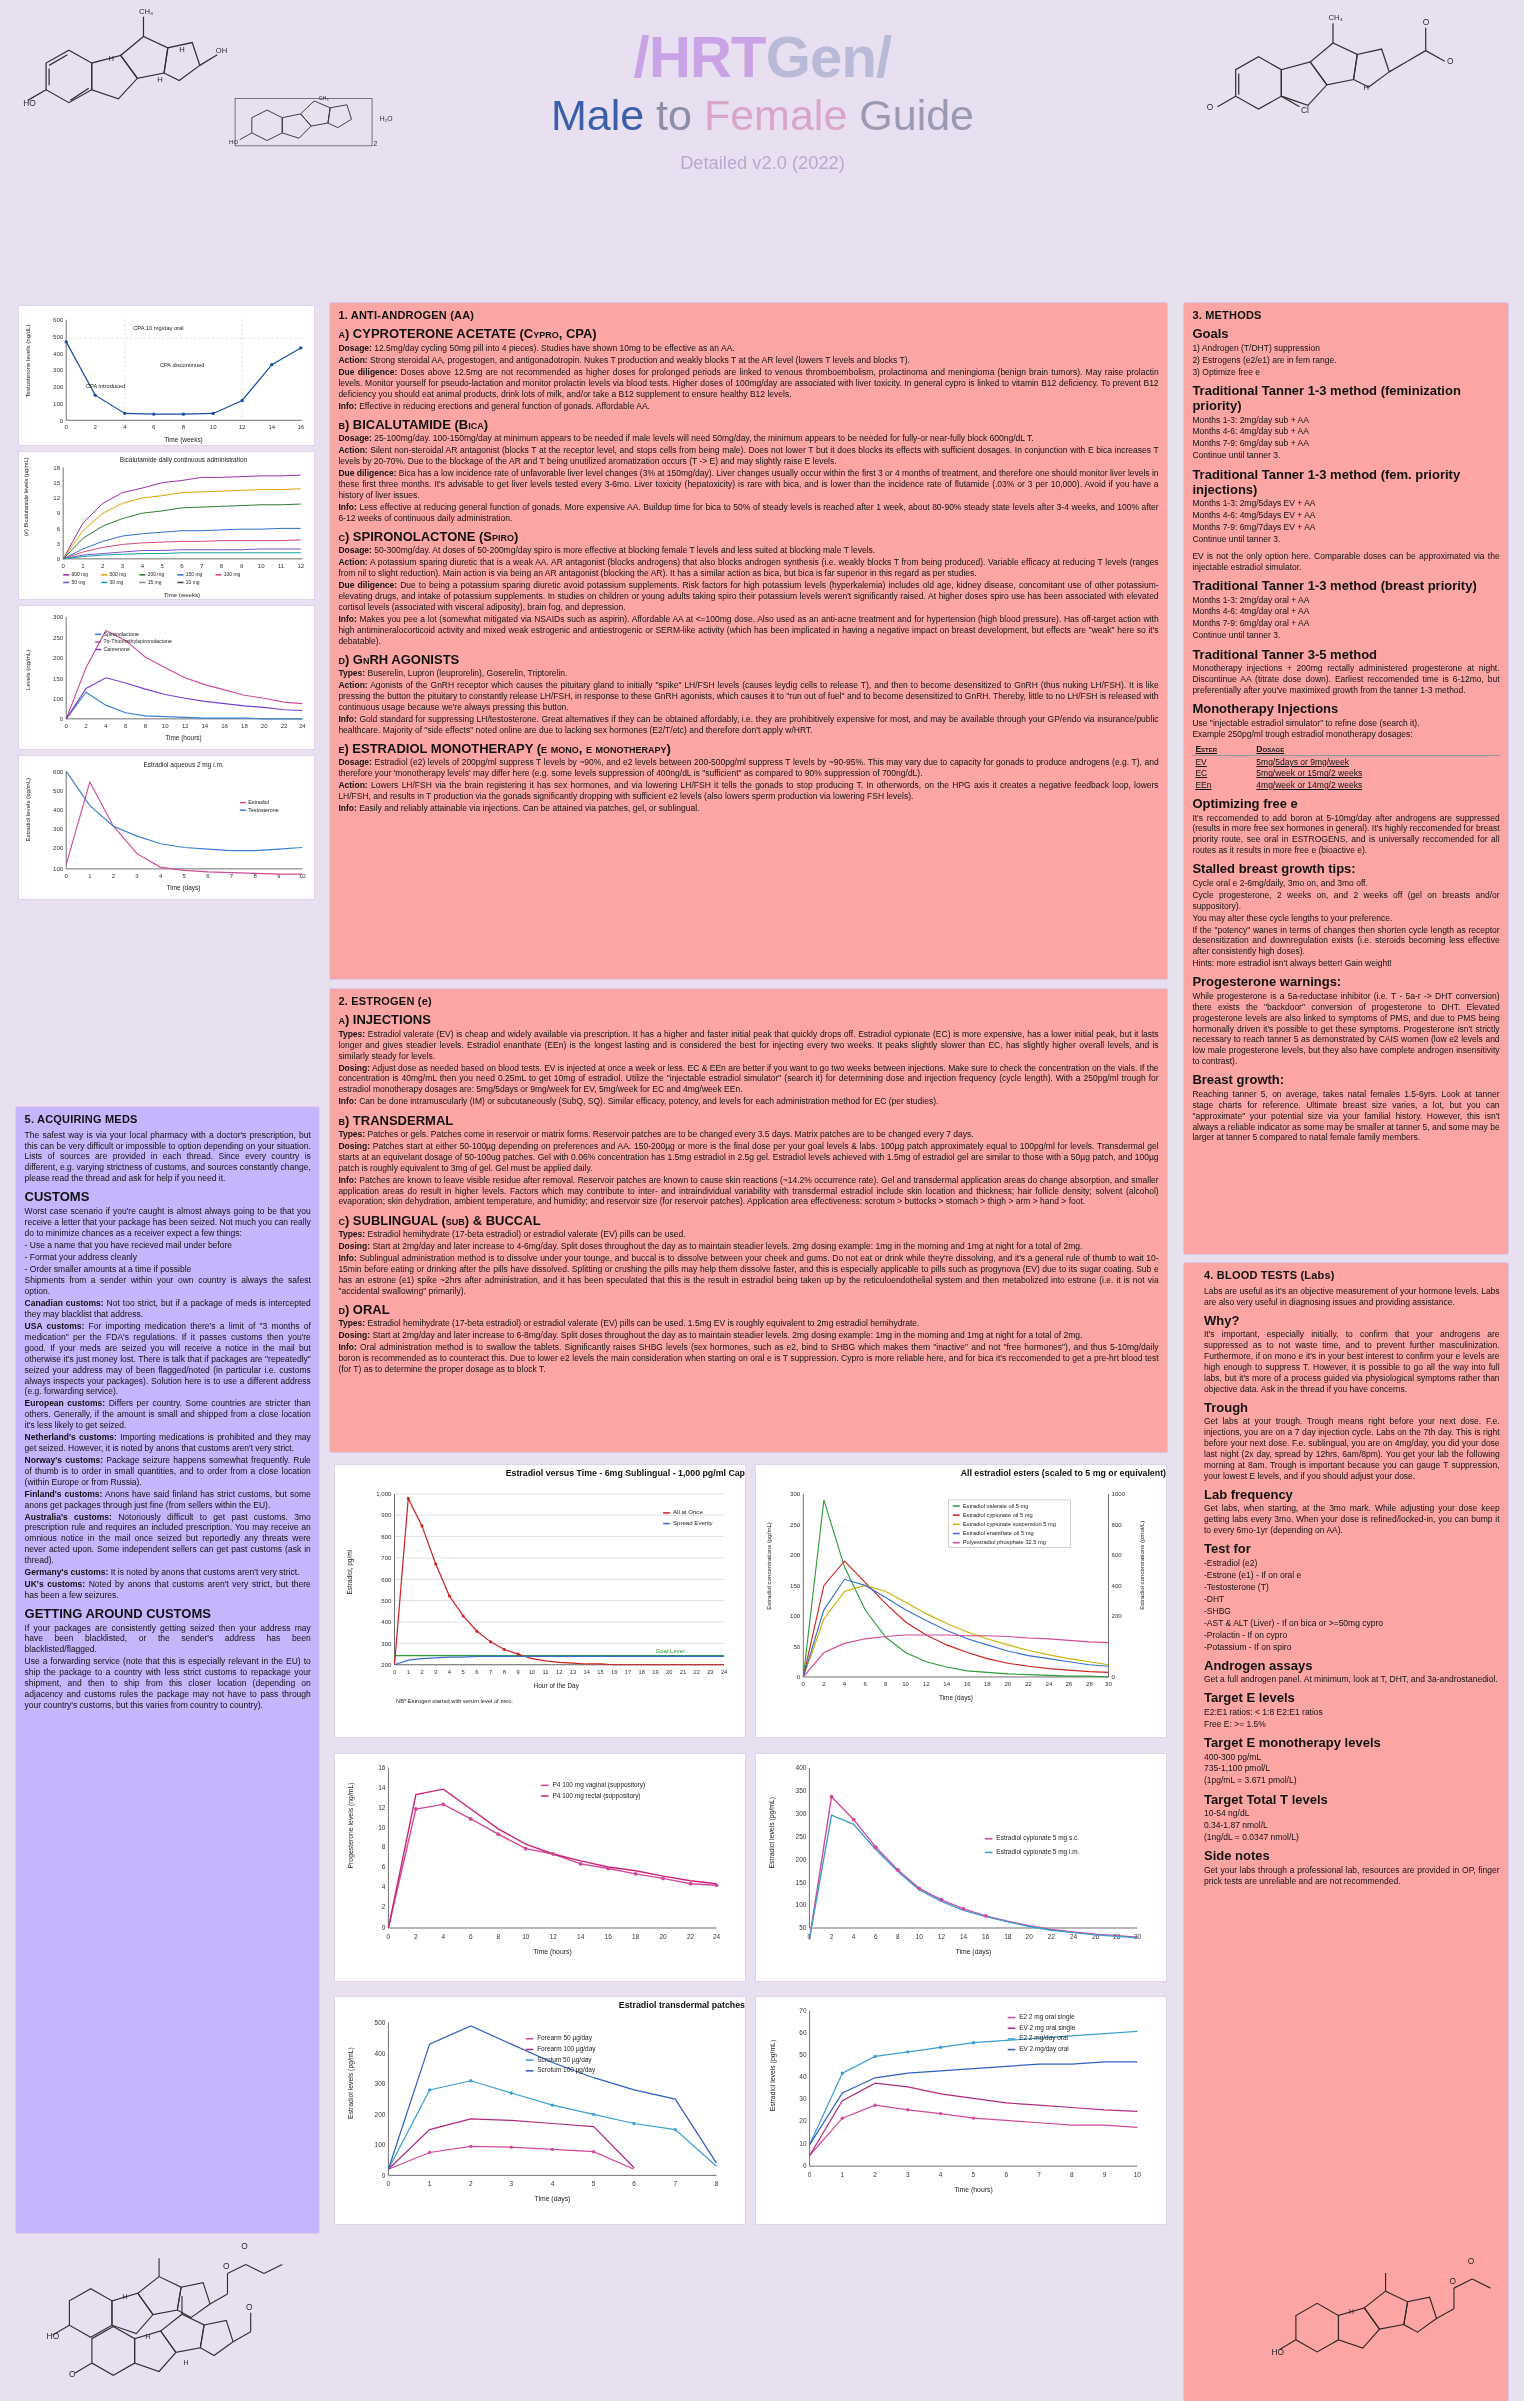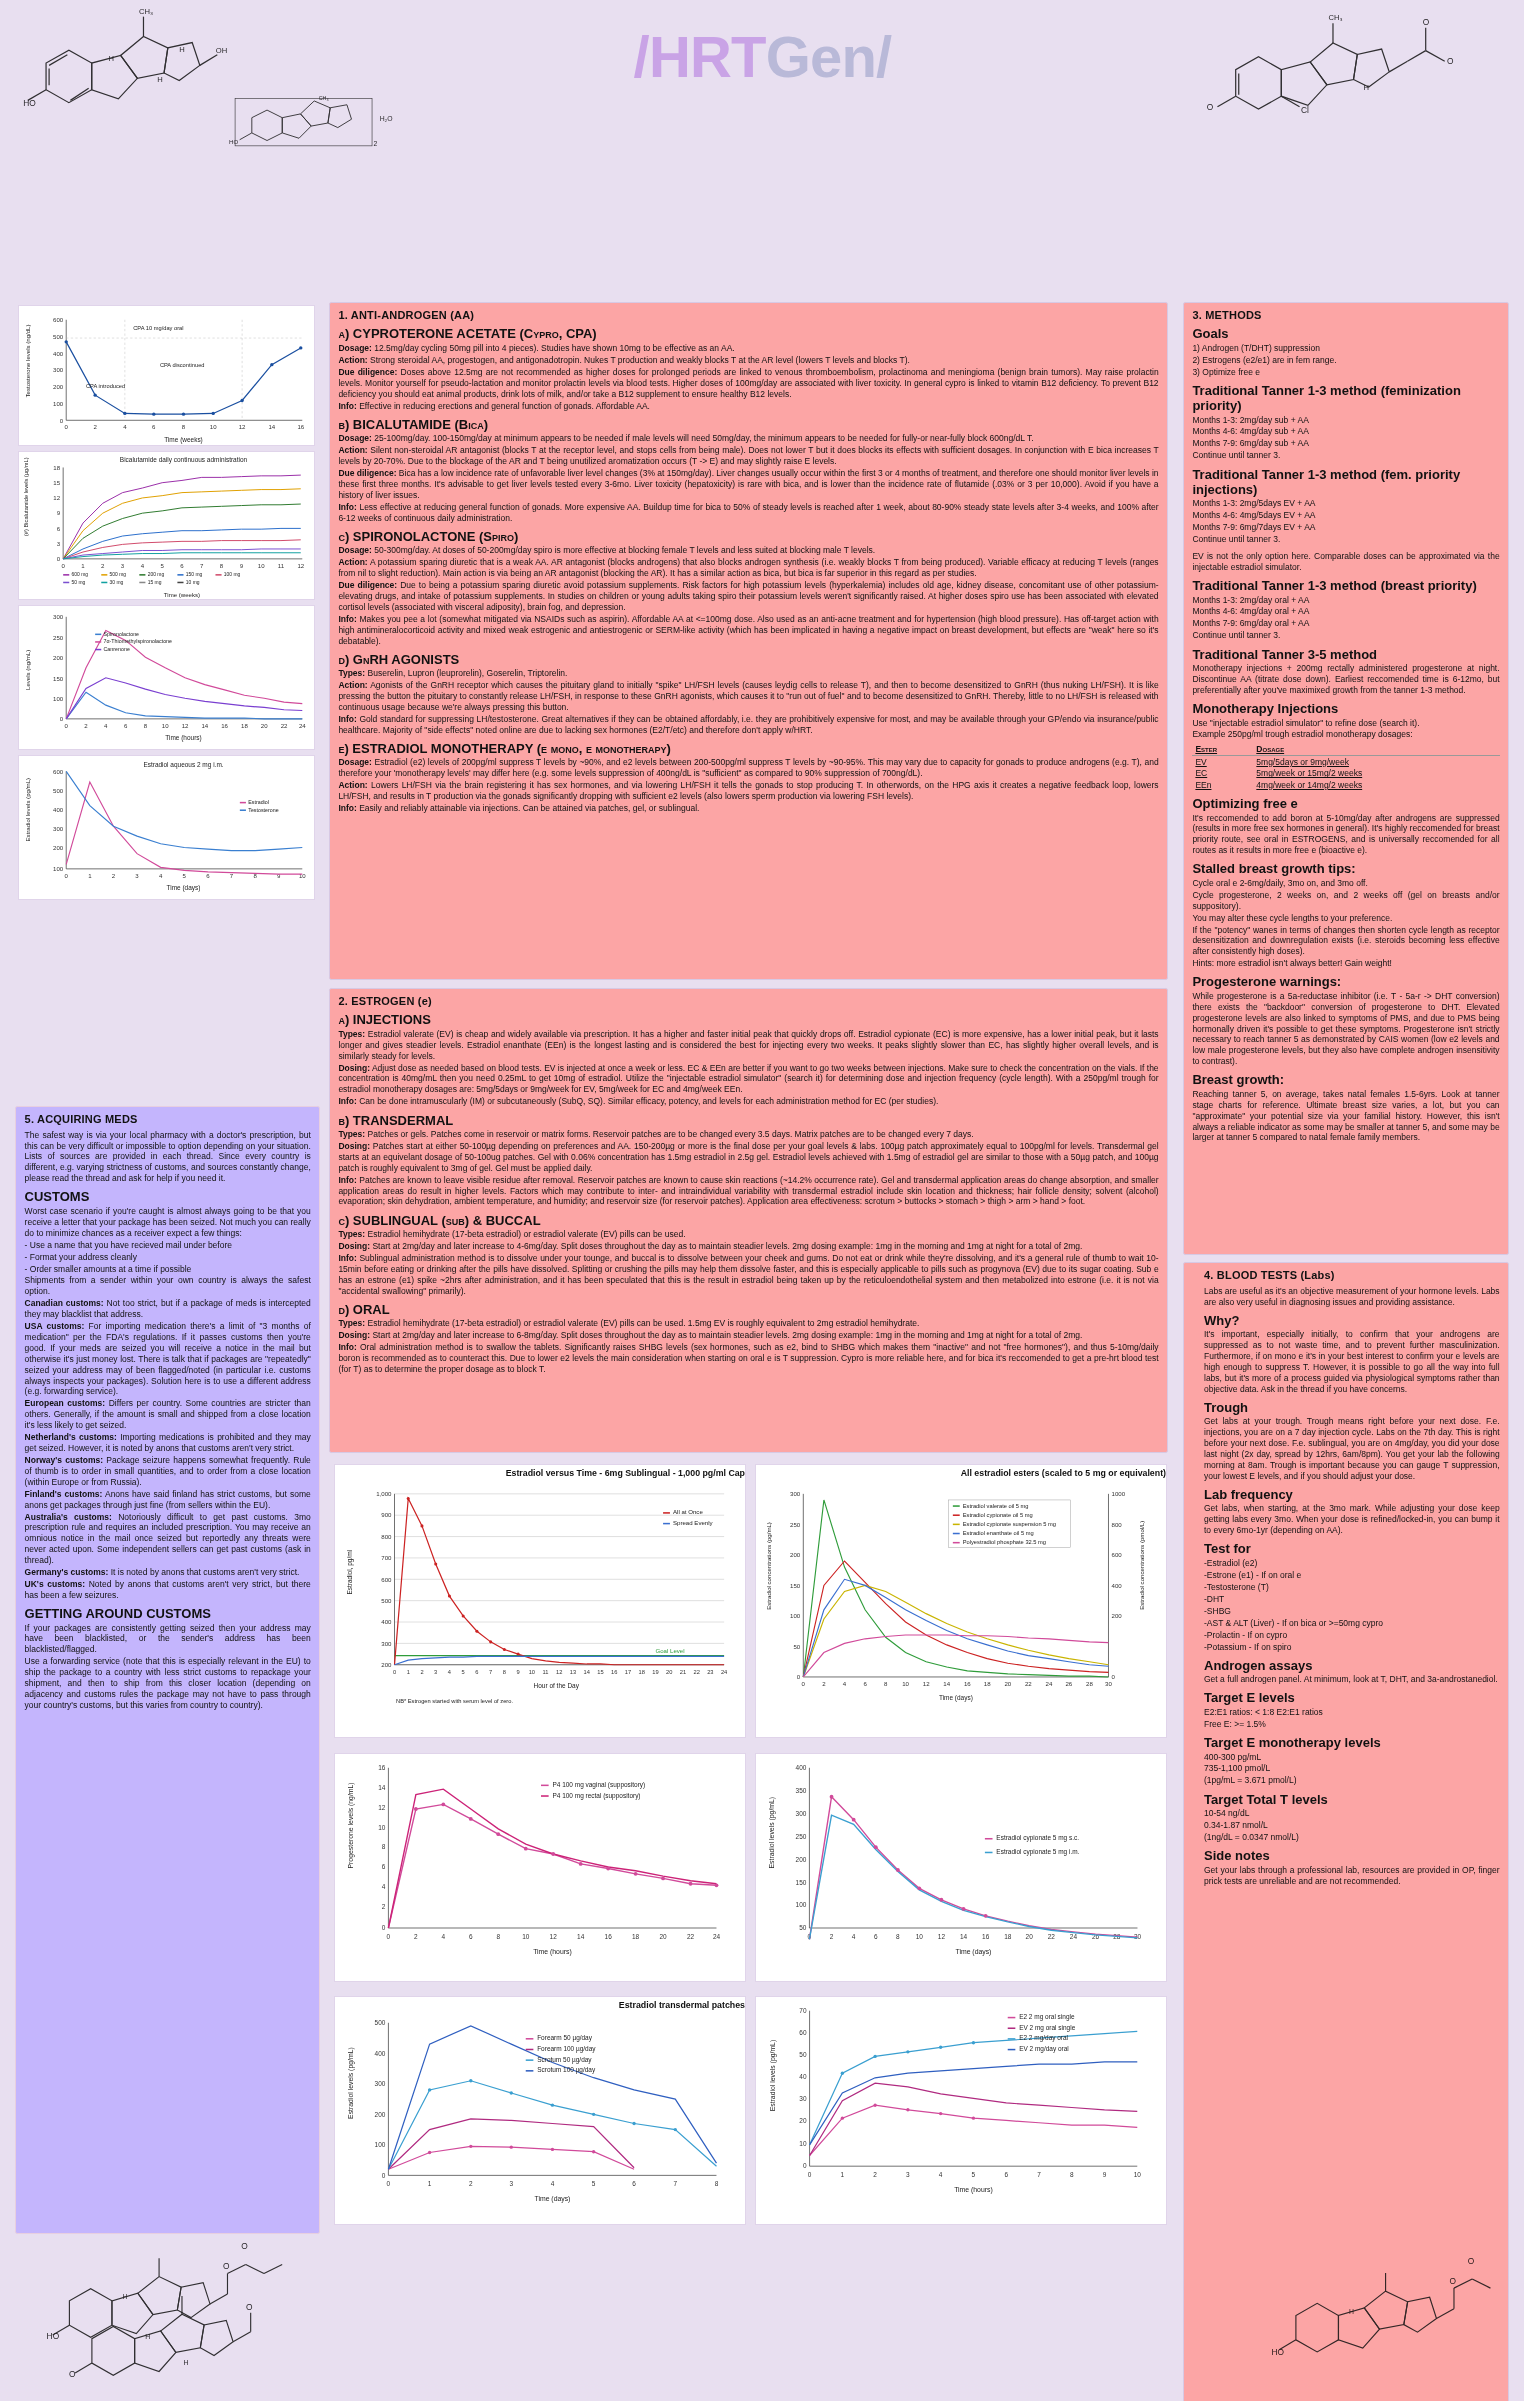--- a/index.html
+++ b/index.html
@@ -119,20 +119,24 @@
     <text x="126" y="142" font-size="11">Cl</text>
     <text x="162" y="20" font-size="10">CH₃</text>
     <text x="286" y="26" font-size="11">O</text>
     <text x="318" y="78" font-size="11">O</text>
     <text x="208" y="112" font-size="10">H</text>
   </svg>
 
   <div class="title-main">
     <span class="a">/HRT</span><span class="b">Gen/</span>
   </div>
+  <div class="title-sub">
+    <span class="m">Male</span><span class="to"> to </span><span class="f">Female</span><span class="g"> Guide</span>
+  </div>
+  <div class="title-ver">Detailed v2.0 (2022)</div>
 </div>
 
 <div class="chart-box" style="left:18.3px; top:305px; width:297px; height:141px;">
   <svg width="297" height="141" viewBox="0 0 390 185">
     <g stroke="#444" stroke-width="1" fill="none">
       <line x1="62" y1="18" x2="62" y2="150"></line>
         <line x1="62" y1="150" x2="372" y2="150"></line>
     </g>
     <g class="tick" text-anchor="end" fill="#333" font-size="8">
       <text x="58" y="21">600</text>

